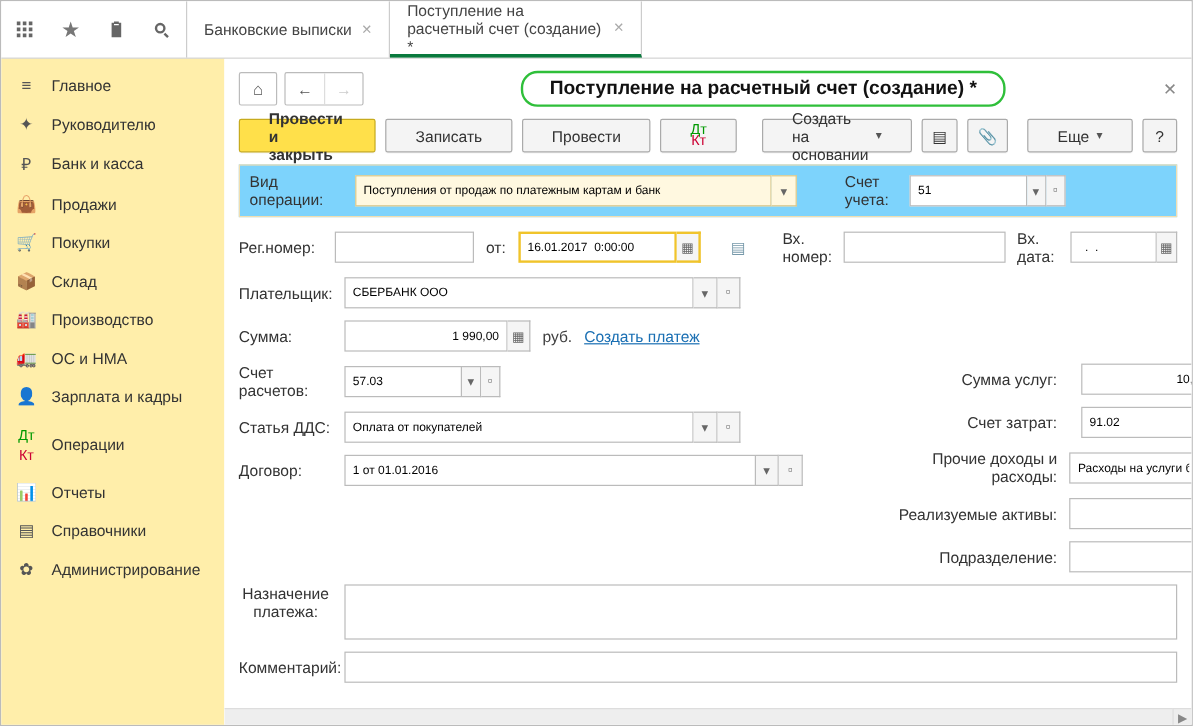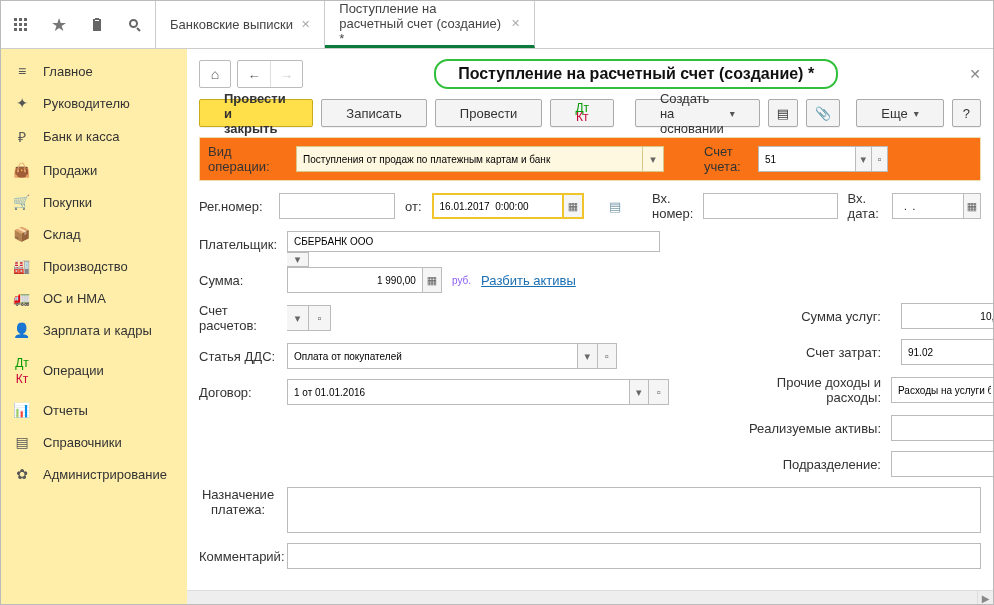--- a/index.html
+++ b/index.html
@@ -36,34 +36,34 @@
   .close-x { font-size:14px; color:#888; }
 
   .toolbar { display:flex; align-items:center; gap:8px; margin-bottom:10px; }
   .btn { border:1px solid #aaa; background:#f4f4f4; height:28px; padding:0 24px; display:flex; align-items:center; border-radius:2px; font-size:13px; color:#333; box-shadow:0 1px 0 rgba(0,0,0,.05); }
   .btn.yellow { background:#ffe04a; border-color:#c7ab1d; font-weight:bold; }
   .btn .caret { margin-left:6px; font-size:10px; color:#555; }
   .dtkt { font-size:12px; line-height:9px; font-weight:normal;text-align:center; }
   .dtkt .dt { color:#090; }
   .dtkt .kt { color:#c03; }
 
-  .yellow-strip { background:#f97316; border:1px solid #f0deb0; padding:6px 8px; display:flex; align-items:center; gap:10px; margin-bottom:10px; }
+  .yellow-strip { background:#7dd3fc; border:1px solid #f0deb0; padding:6px 8px; display:flex; align-items:center; gap:10px; margin-bottom:10px; }
   .field-row { display:flex; align-items:center; gap:10px; margin-bottom:10px; }
   .label { font-size:13px; color:#333; }
   .label-col { width:78px; }
 
   .combo { display:flex; height:26px; }
   .combo input { border:1px solid #bbb; padding:4px 6px; font-size:10px; height:100%; background:#fff; }
   .combo .cbtn { border:1px solid #bbb; border-left:none; width:22px; display:flex; align-items:center; justify-content:center; background:#f5f5f5; font-size:11px; color:#666; }
   .combo.highlight input { border:2px solid #f0c42b; }
   .combo.cream input { background:#fff8e0; border-color:#d8c68a; }
   .combo.cream .cbtn { background:#fff8e0; border-color:#d8c68a; }
 
   a.link { color:#1a6fb3; text-decoration:underline; font-size:13px; }
-  .currency { color:#8b5cf6; font-size:10px; }
+  .currency { color:#404040; font-size:13px; }
 
   .two-col { display:flex; gap:62px; }
   .col { flex:1; }
   .frow { display:flex; align-items:center; gap:10px; margin-bottom:10px; min-height:26px; }
   .frow .flab { width:78px; font-size:13px; }
   .frow .flab2 { width:150px; font-size:13px; color:#333; text-align:right; }
   
   textarea { border:1px solid #bbb; resize:none; font-family:inherit; font-size:13px; padding:4px 6px; }
 
   .scroll-track { position:absolute; left:0; right:16px; bottom:0; height:16px; background:#eee; border-top:1px solid #ddd; }
@@ -244,42 +244,43 @@
         </div>
       <span class="label" style="width:38px;line-height:15px;">Вх. дата:</span>
       <div class="combo" style="width:100px;">
         <input type="text" style="width: 100%;" value="  .  .    ">
         <div class="cbtn">▦</div>
       </div>
     </div>
 
     <div class="field-row">
       <span class="label label-col">Плательщик:</span>
-      <div class="combo" style="width:373px;flex-direction:column;">
+      <div class="combo" style="width:330px;">
         <input type="text" style="width: 100%;" value="СБЕРБАНК ООО">
         <div class="cbtn">▾</div>
         <div class="cbtn">▫</div>
       </div>
     </div>
 
     <div class="field-row">
       <span class="label label-col">Сумма:</span>
       <div class="combo" style="width:155px;">
         <input type="text" style="width: 100%; text-align: right;" value="1 990,00">
         <div class="cbtn">▦</div>
       </div>
       <span class="currency">руб.</span>
-      <a href="#" class="link">Разбить активы</a>
+      <a href="#" class="link">Создать платеж</a>
     </div>
 
     <div class="two-col">
       <div class="col" style="flex:0 0 420px;">
         <div class="frow">
           <span class="flab" style="line-height:15px;">Счет расчетов:</span>
           <div class="combo" style="width:130px;">
+            <input type="text" style="width: 100%;" value="57.03">
             <div class="cbtn">▾</div>
             <div class="cbtn">▫</div>
           </div>
         </div>
         <div class="frow">
           <span class="flab">Статья ДДС:</span>
           <div class="combo" style="width:330px;">
             <input type="text" style="width: 100%;" value="Оплата от покупателей">
             <div class="cbtn">▾</div>
             <div class="cbtn">▫</div>

